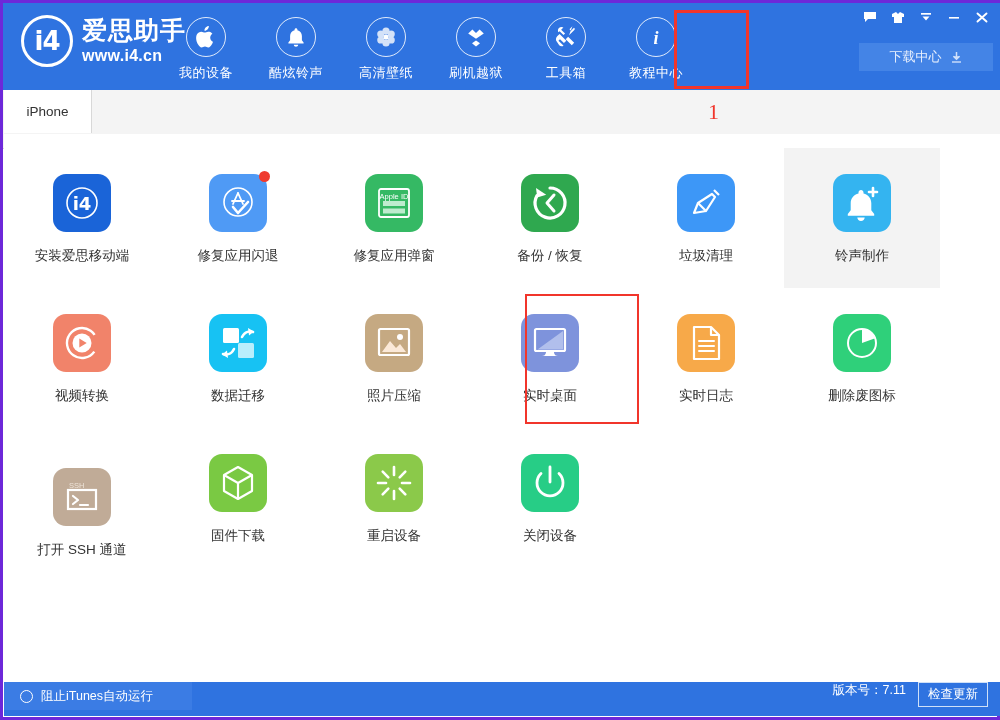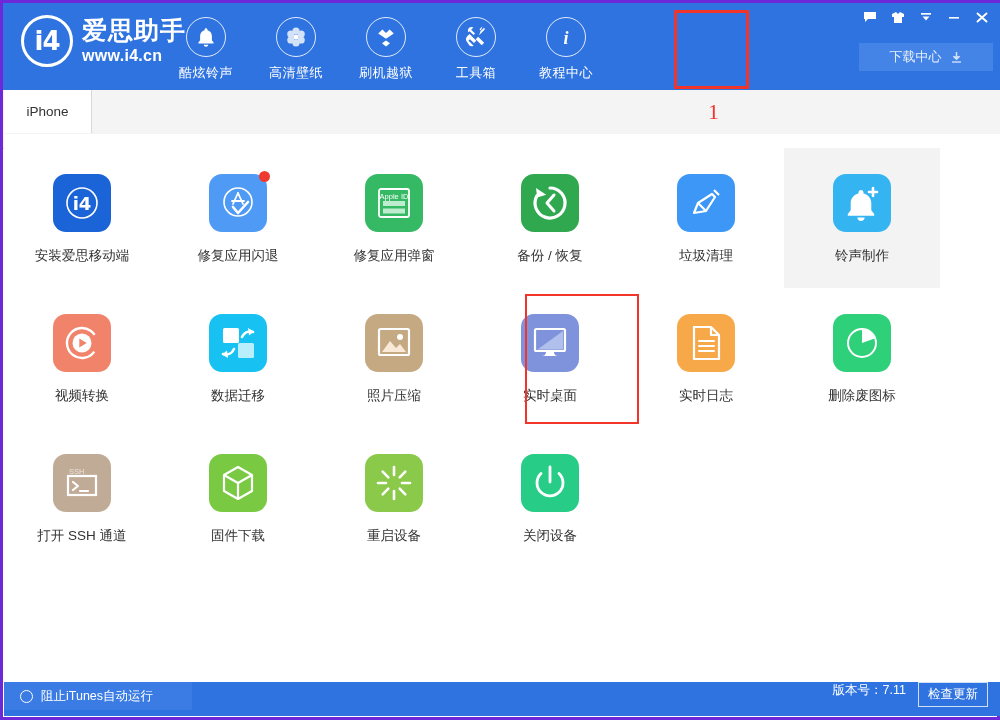--- a/index.html
+++ b/index.html
@@ -197,20 +197,28 @@
     <div class="logo">
       <div class="logo-circle">i4</div>
       <div class="logo-text">
         <div class="logo-cn">爱思助手</div>
         <div class="logo-url">www.i4.cn</div>
       </div>
     </div>
 
     <div class="nav">
 
+      <div class="nav-item">
+        <div class="nav-ico">
+          <svg width="22" height="24" viewBox="0 0 22 24">
+              <path fill="#fff" d="M15.2 12.6c0-2.6 2.1-3.8 2.2-3.9-1.2-1.8-3.1-2-3.8-2-1.6-.2-3.1.9-3.9.9-.8 0-2.1-.9-3.4-.9-1.7 0-3.4 1-4.3 2.6-1.8 3.2-.5 7.9 1.3 10.5.9 1.3 1.9 2.7 3.3 2.7 1.3-.1 1.8-.9 3.4-.9 1.6 0 2 .9 3.4.8 1.4 0 2.3-1.3 3.2-2.6 1-1.5 1.4-2.9 1.4-3-.1 0-2.8-1.1-2.8-4.2zM12.7 4.2c.7-.9 1.2-2.1 1.1-3.3-1.1 0-2.4.7-3.2 1.6-.7.8-1.3 2-1.1 3.2 1.2.1 2.5-.6 3.2-1.5z"></path>
+            </svg>
+        </div>
+        <div class="nav-label">我的设备</div>
+      </div>
 
 
       <div class="nav-item">
         <div class="nav-ico">
           <svg width="22" height="23" viewBox="0 0 22 23">
               <path fill="#fff" d="M11 2.2c-.8 0-1.4.6-1.4 1.3v.7C6.9 4.8 5.1 7.2 5.1 10v4.2l-1.7 2.3v1h15.2v-1l-1.7-2.3V10c0-2.8-1.8-5.2-4.5-5.8v-.7c0-.7-.6-1.3-1.4-1.3zM11 20.8c1.2 0 2.2-.9 2.2-2H8.8c0 1.1 1 2 2.2 2z"></path>
             </svg>
         </div>
         <div class="nav-label">酷炫铃声</div>
       </div>
@@ -448,21 +456,21 @@
         <div class="cell">
           <div class="tile" style="background: rgb(47, 208, 122);">
             <svg width="42" height="42" viewBox="0 0 42 42">
               <circle cx="21" cy="21" r="14" fill="none" stroke="#fff" stroke-width="2"></circle>
               <path d="M21 21V7a14 14 0 0 1 13.2 9.3z" fill="#fff"></path>
             </svg>
           </div>
           <div class="cell-label">删除废图标</div>
         </div>
         <div class="cell">
-          <div class="tile" style="background: rgb(192, 171, 151);">
+          <div class="tile" style="background: rgb(192, 171, 151); margin-top: 14px;">
             <svg width="42" height="38" viewBox="0 0 42 38">
               <text x="8" y="10" font-size="7.5" fill="#ede3d8" font-family="Liberation Sans, sans-serif">SSH</text>
               <rect x="7" y="12" width="28" height="19" fill="none" stroke="#fff" stroke-width="2.2"></rect>
               <path d="M12 18l5 4-5 4" fill="none" stroke="#fff" stroke-width="2.2" stroke-linecap="round" stroke-linejoin="round"></path>
               <path d="M19 27h8" stroke="#fff" stroke-width="2.2" stroke-linecap="round"></path>
             </svg>
           </div>
           <div class="cell-label">打开 SSH 通道</div>
         </div>
         <div class="cell">

